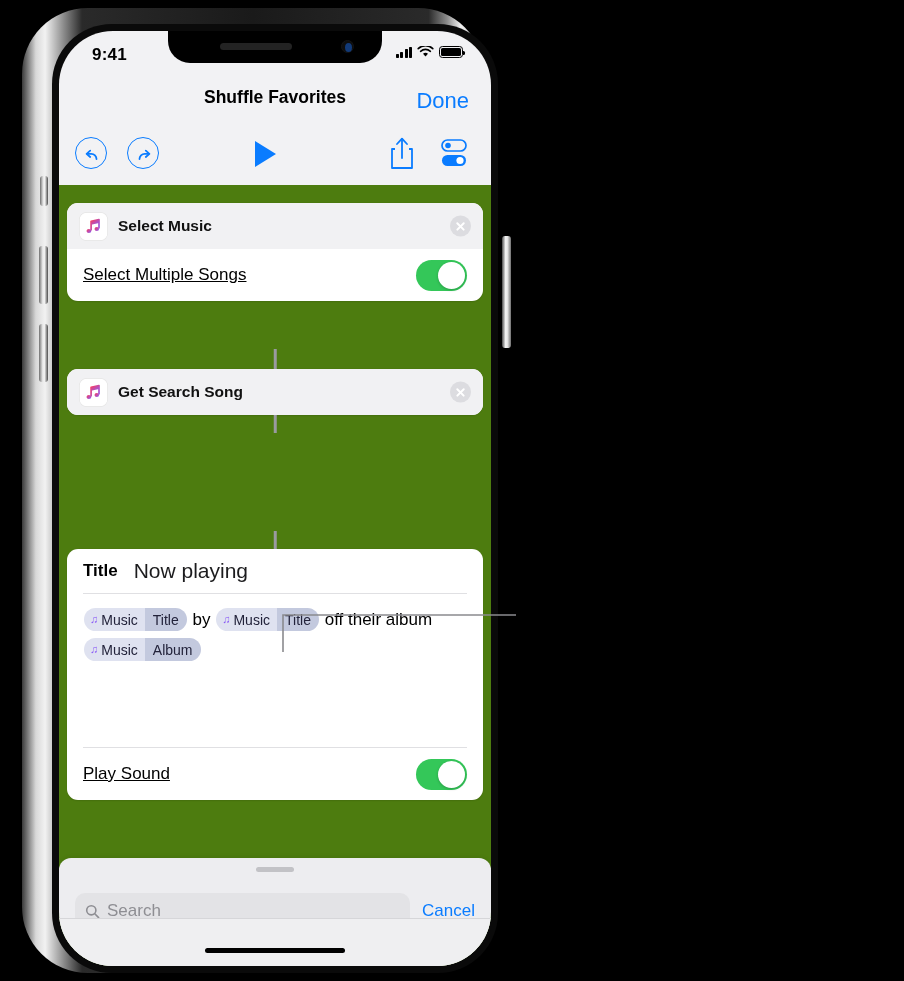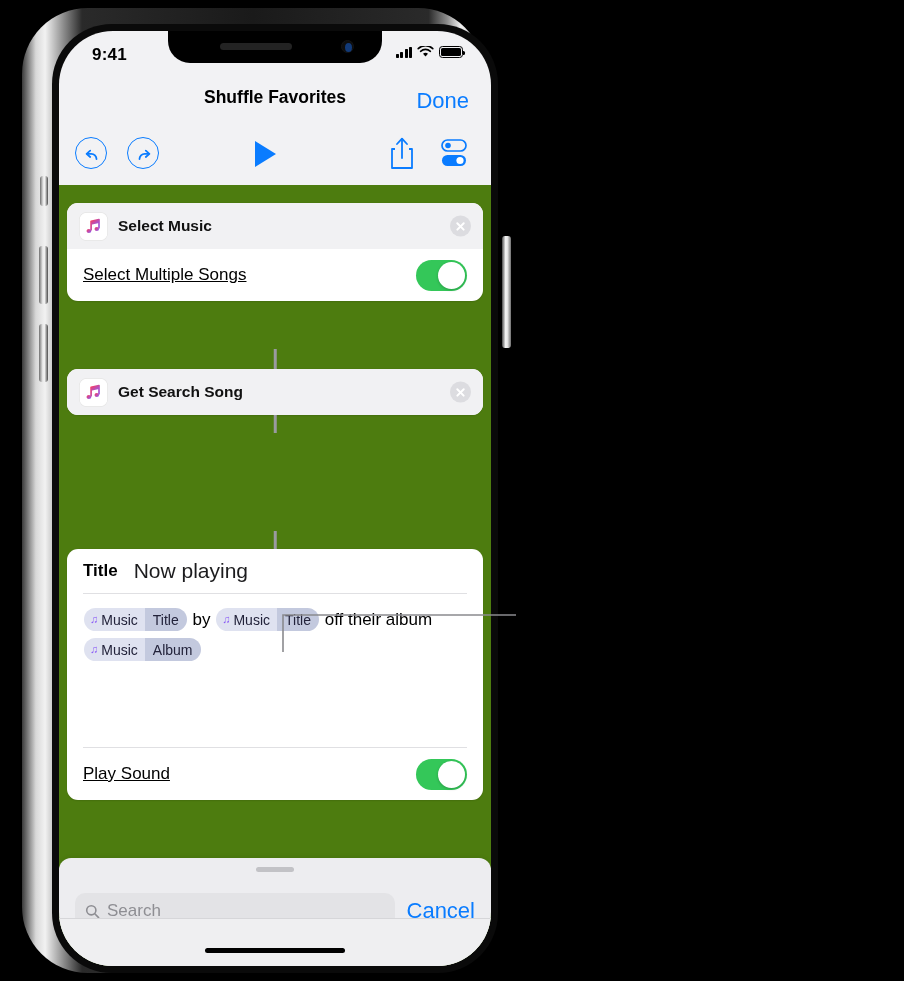--- a/index.html
+++ b/index.html
@@ -131,21 +131,21 @@
   .sheet{ position:absolute; left:0; right:0; bottom:0; height:108px;
           background:#ededf0; border-top-left-radius:12px; border-top-right-radius:12px;
           box-shadow:0 -1px 4px rgba(0,0,0,.08); }
   .grabber{ position:absolute; left:50%; transform:translateX(-50%); top:9px;
             width:38px; height:5px; border-radius:3px; background:#c2c2c6; }
   .search-wrap{ position:absolute; left:16px; right:16px; top:24px;
                 display:flex; align-items:center; gap:12px;margin-top:11px; }
   .search-field{ flex:1; height:36px; border-radius:10px; background:#e3e3e6;
                  display:flex; align-items:center; padding:0 10px; gap:7px; }
   .search-ph{ font-size:17px; color:#8e8e93; }
-  .cancel{ font-size:22px; color:#0a7cff; }
+  .cancel{ font-size:17px; color:#0a7cff; }
   .kb-area{ position:absolute; left:0; right:0; bottom:0; height:48px; background:#efeff1;
             border-top:.5px solid #d6d6d9; }
   .home-ind{ position:absolute; left:50%; transform:translateX(-50%); bottom:13px;
              width:140px; height:5px; border-radius:3px; background:#000; }
 
   
   .callout{ position:absolute; stroke:#8a8a8e; fill:none; stroke-width:1.6; }
 </style>
 </head>
 <body>

